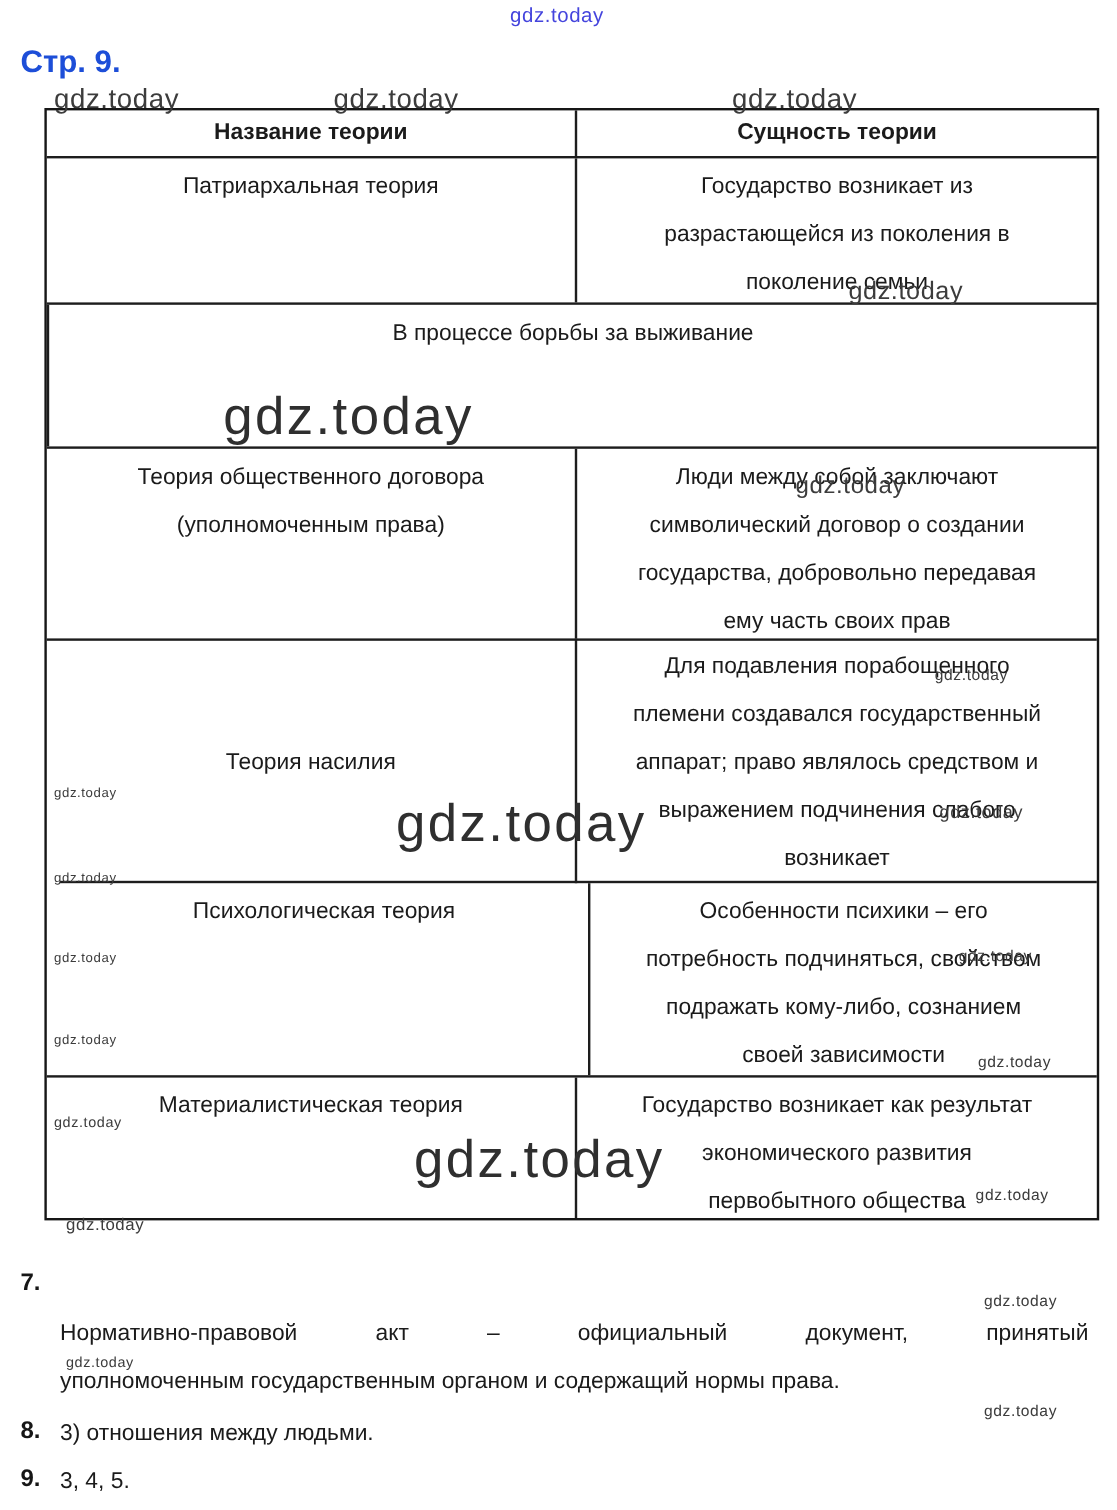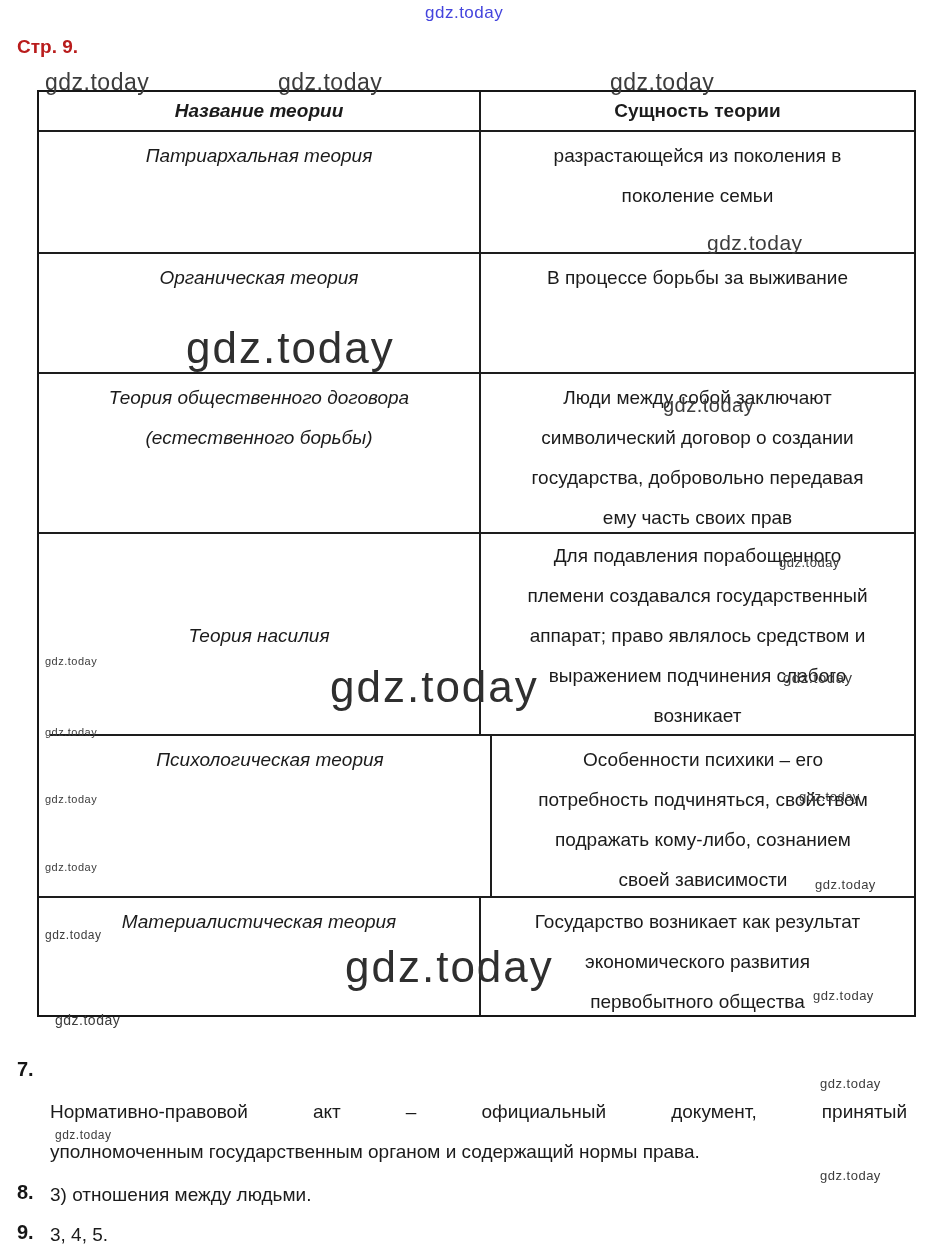--- a/index.html
+++ b/index.html
@@ -9,35 +9,35 @@
     font-family: "Liberation Sans", sans-serif;
     color: #1b1b1b;
     position: relative;
     overflow: hidden;
   }
   .page { position: absolute; inset: 0; }
 
   
   .page-title {
     position: absolute; left: 17px; top: 36px;
-    font-size: 19px; font-weight: bold; color: #b91c1c;
+    font-size: 26px; font-weight: bold; color: #1d4ed8;
   }
 
   
   .theory-table {
     position: absolute; left: 37px; top: 90px; width: 875px;
     border: 2px solid #161616;
   }
   .t-row { display: flex; border-top: 2px solid #1d1d1d; }
   .t-row.header { border-top: none; }
   .cell {
     font-size: 19px; text-align: center; line-height: 40px;
     padding-top: 4px; box-sizing: border-box;
   }
-  .cell-name  { width: 440px; font-style: italic; }
+  .cell-name  { width: 440px; }
   .cell-essence { flex: 1; border-left: 2px solid #1d1d1d; }
   .t-row.header .cell { font-weight: bold; line-height: 34px; padding-top: 2px; height: 38px; }
   .r1 { height: 120px; } .r2 { height: 118px; } .r3 { height: 158px; }
   .r4 { height: 200px; align-items: center; } .r5 { height: 160px; margin-left: 11px; } .r6 { height: 117px; }
 
   
   .wm {
     position: absolute; white-space: nowrap;
     font-family: "Liberation Sans", sans-serif;
     color: #3c3c3c; letter-spacing: 0.5px; z-index: 5;
@@ -90,36 +90,34 @@
   <div class="theory-table">
     <div class="t-row header">
       <div class="cell cell-name">Название теории</div>
       <div class="cell cell-essence">Сущность теории</div>
     </div>
     <div class="t-row r1">
       <div class="cell cell-name">
           <div class="line0">Патриархальная теория</div>
         </div>
       <div class="cell cell-essence">
+          <div class="line0">Государство возникает из</div>
           <div class="line1">разрастающейся из поколения в</div>
           <div class="line2">поколение семьи</div>
         </div>
     </div>
     <div class="t-row r2">
-      <div class="cell cell-name">
-          <div class="line0">Органическая теория</div>
-        </div>
       <div class="cell cell-essence">
           <div class="line0">В процессе борьбы за выживание</div>
         </div>
     </div>
     <div class="t-row r3">
       <div class="cell cell-name">
           <div class="line0">Теория общественного договора</div>
-          <div class="line1">(естественного борьбы)</div>
+          <div class="line1">(уполномоченным права)</div>
         </div>
       <div class="cell cell-essence">
           <div class="line0">Люди между собой заключают</div>
           <div class="line1">символический договор о создании</div>
           <div class="line2">государства, добровольно передавая</div>
           <div class="line3">ему часть своих прав</div>
         </div>
     </div>
     <div class="t-row r4">
       <div class="cell cell-name">

